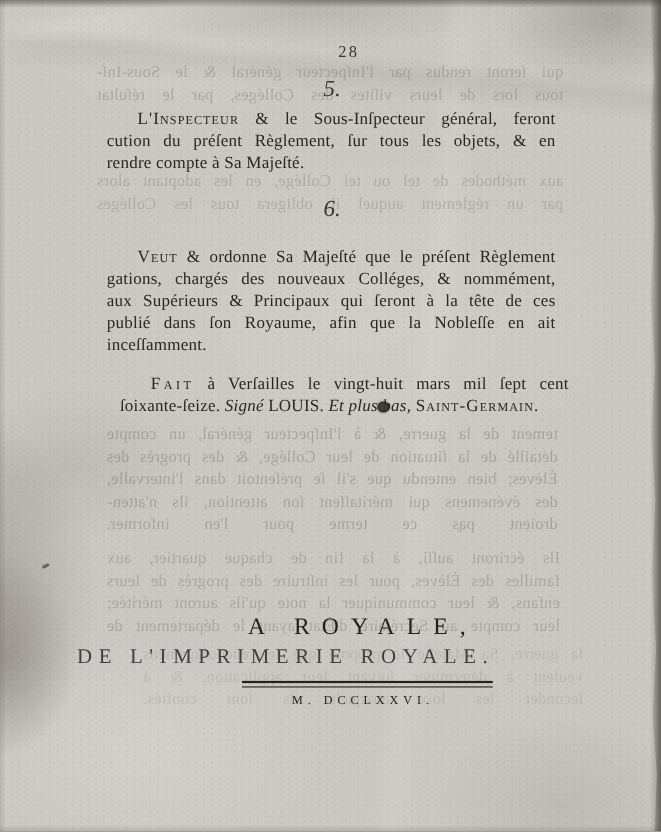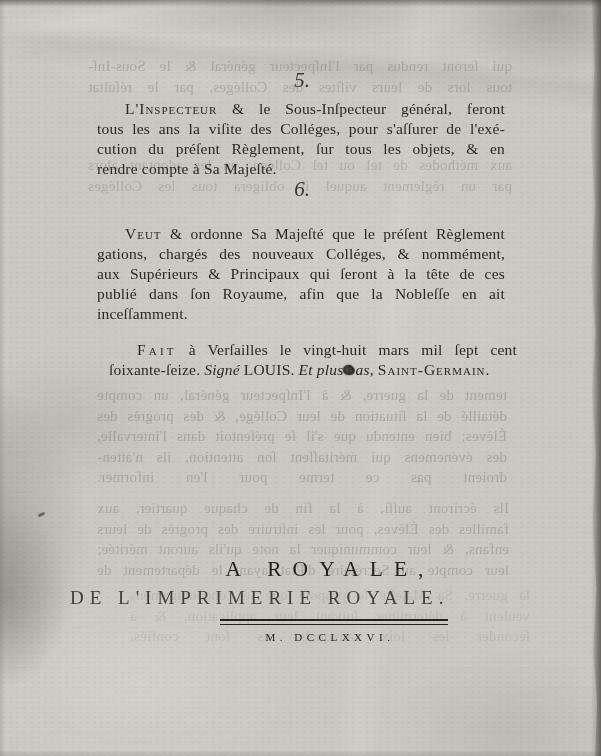--- a/index.html
+++ b/index.html
@@ -129,25 +129,25 @@
       <div class="line">familles des Élèves, pour les inſtruire des progrès de leurs</div>
       <div class="line">enfans, &amp; leur communiquer la note qu'ils auront méritée;</div>
       <div class="line">leur compte au Secrétaire d'État ayant le département de</div>
     </div>
   <div class="tb ghost ghost-5">
       <div class="line">la guerre, Sa Majeſté ſe propoſe que les encouragemens</div>
       <div class="line">veulent à déterminer ſuivant leur application, &amp; à</div>
       <div class="line">ſeconder les loix auxquels ils ſont confiés.</div>
     </div>
 
+  <div class="tb page-number">28</div>
 
   <div class="tb sec-head head-5">5.</div>
   <div class="tb para para-1">
       <div class="line first"><span class="seg-sc">L'Inspecteur</span><span class="seg-n"> &amp; le Sous-Inſpecteur général, feront</span></div>
-      <div class="line"><span class="seg-n">tous les ans la viſite des Colléges, pour s'aſſurer de l'exé-</span></div>
       <div class="line"><span class="seg-n">cution du préſent Règlement, ſur tous les objets, &amp; en</span></div>
       <div class="line end"><span class="seg-n">rendre compte à Sa Majeſté.</span></div>
     </div>
 
   <div class="tb sec-head head-6">6.</div>
   <div class="tb para para-2">
       <div class="line first"><span class="seg-sc">Veut</span><span class="seg-n"> &amp; ordonne Sa Majeſté que le préſent Règlement</span></div>
       <div class="line"><span class="seg-n">gations, chargés des nouveaux Colléges, &amp; nommément,</span></div>
       <div class="line"><span class="seg-n">aux Supérieurs &amp; Principaux qui ſeront à la tête de ces</span></div>
       <div class="line"><span class="seg-n">publié dans ſon Royaume, afin que la Nobleſſe en ait</span></div>

